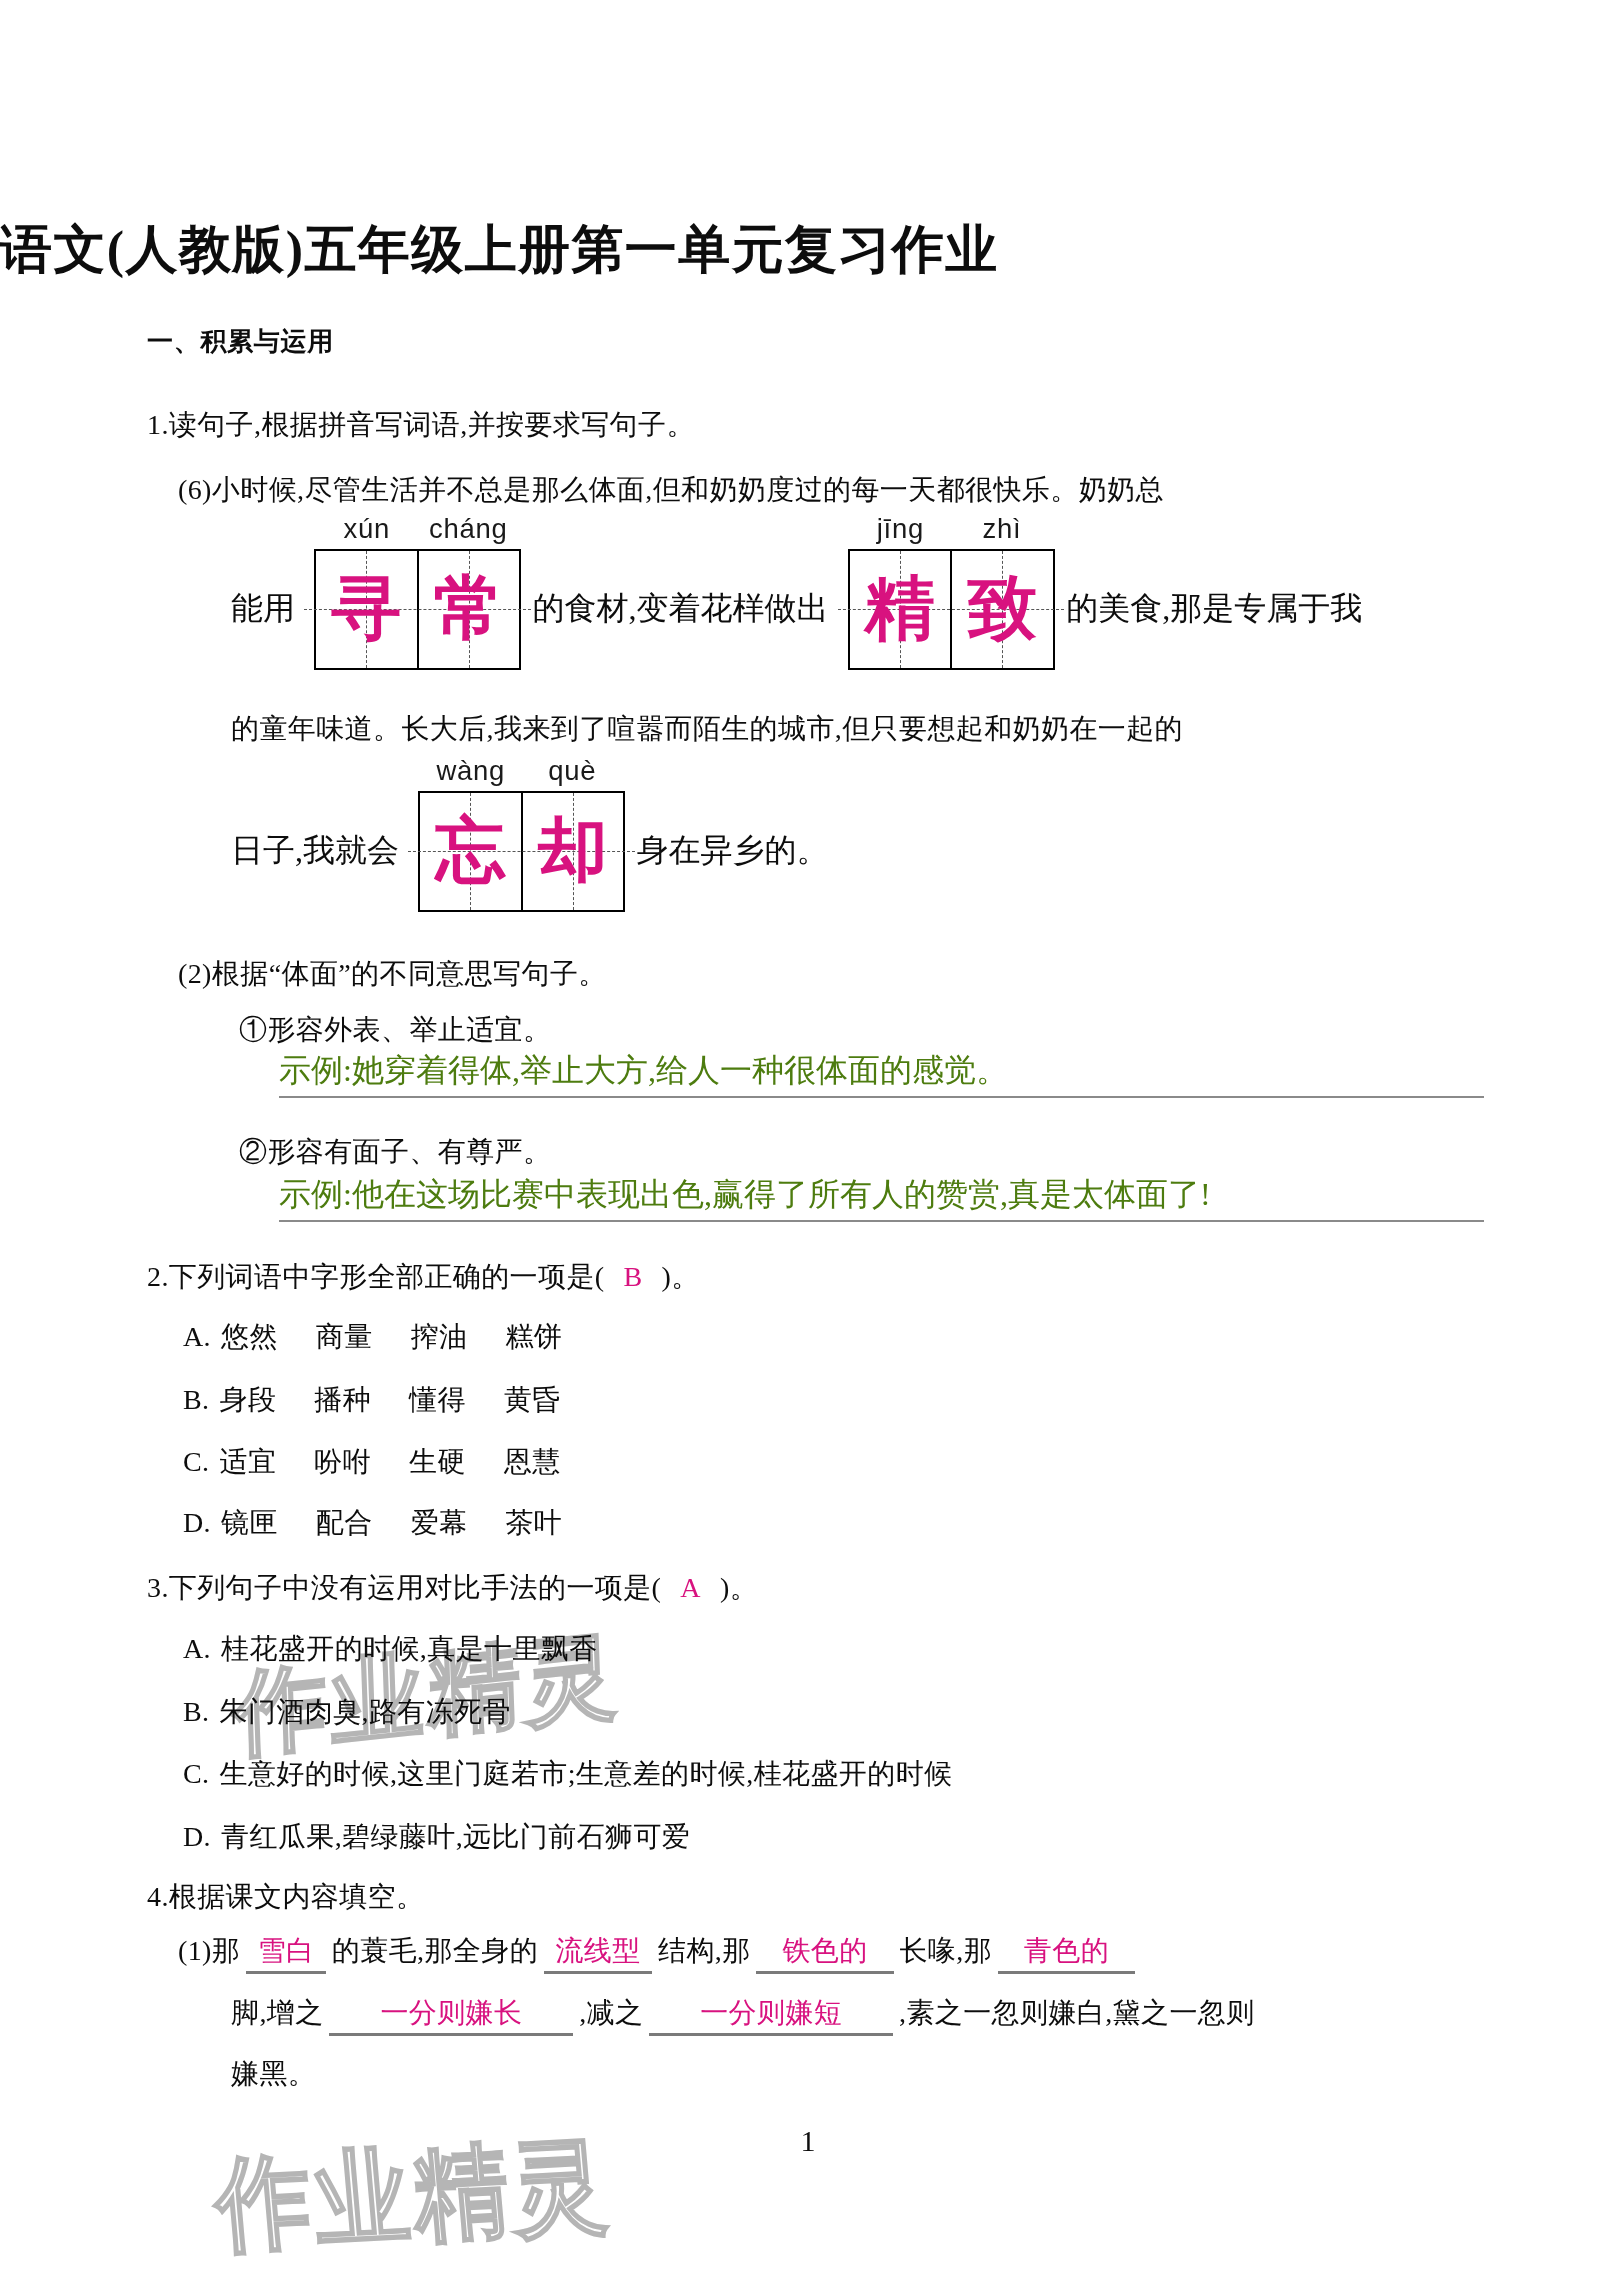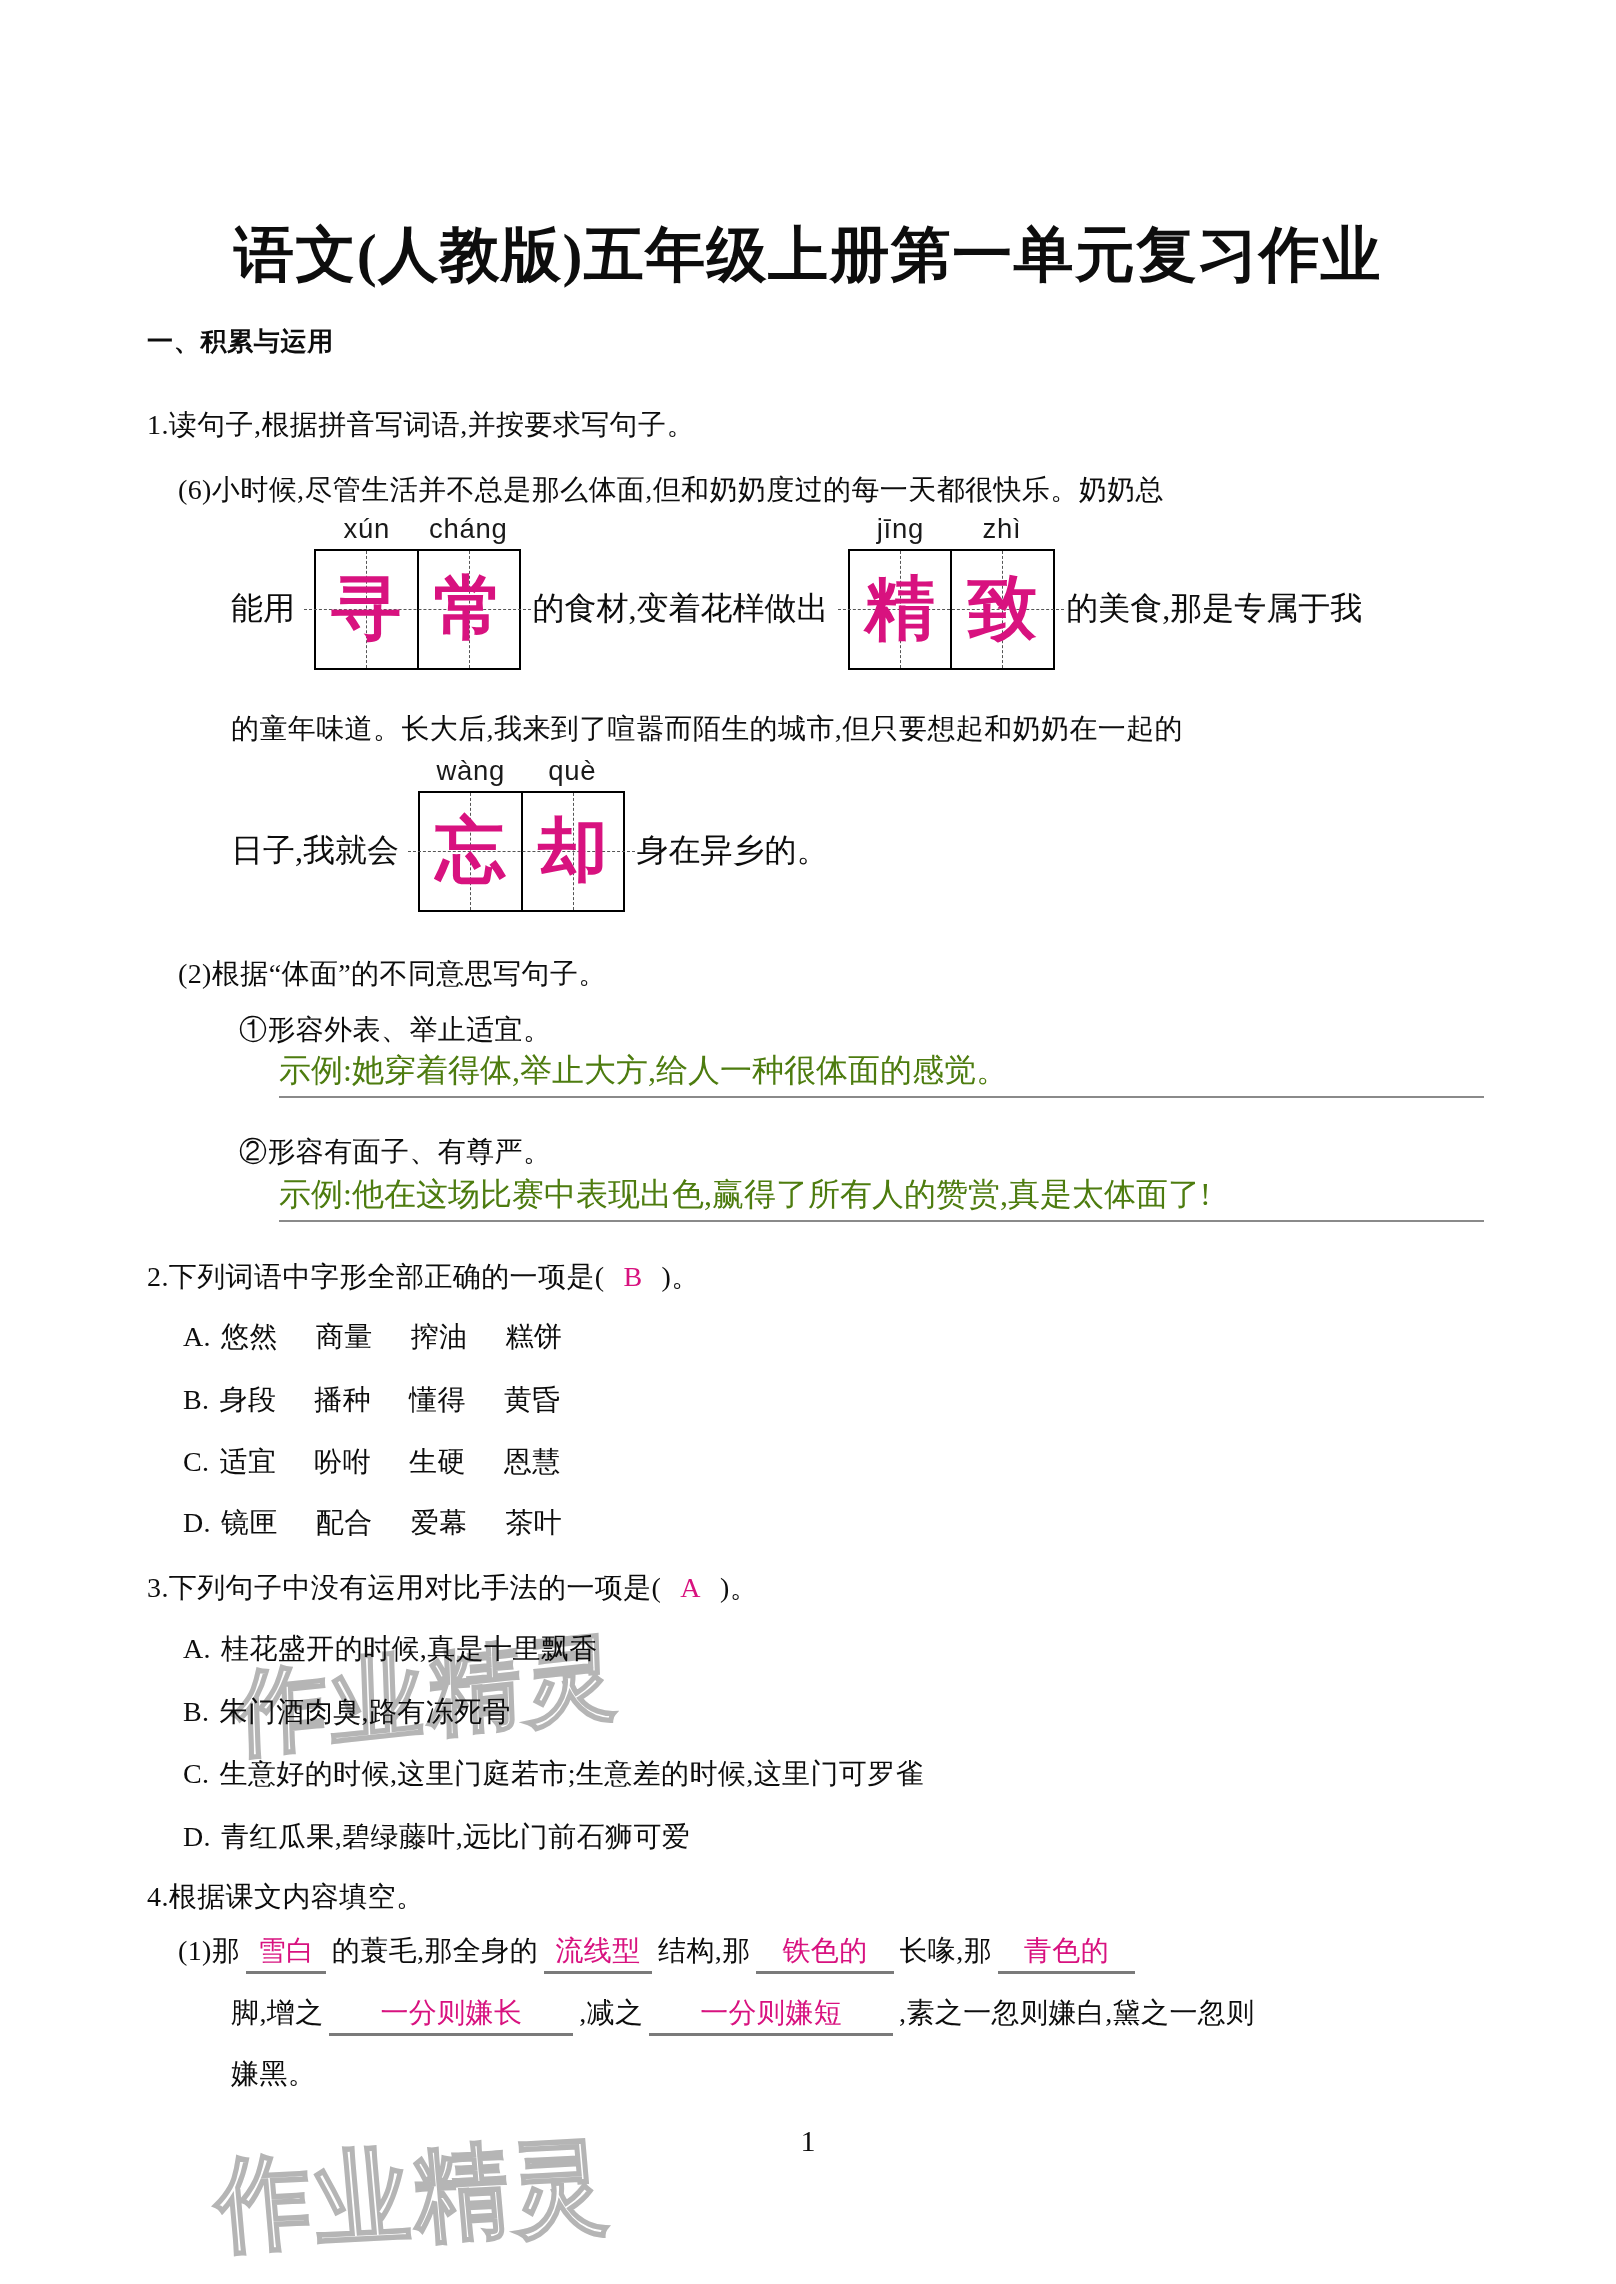--- a/index.html
+++ b/index.html
@@ -17,22 +17,21 @@
     position:absolute;
     font-size:28px;
     line-height:1.3;
     white-space:nowrap;
     letter-spacing:0.4px;
     margin-top:17px;
   }
   .title {
     position:absolute;
     left:0; right:0; top:215px;
-    text-align:center;
-    font-size:60px;
+    font-size:52px;
     font-weight:bold;
     letter-spacing:1.4px;
     white-space:nowrap;
   }
   .section-heading {
     position:absolute;
     left:147px; top:324px;
     font-family:"Liberation Sans", sans-serif;
     font-size:26px;
     font-weight:bold;
@@ -278,21 +277,21 @@
     <div class="line opt" style="left:183px; top:1614px;">
       <span class="label">A.</span>
       <span>桂花盛开的时候,真是十里飘香</span>
     </div>
     <div class="line opt" style="left:183px; top:1677px;">
       <span class="label">B.</span>
       <span>朱门酒肉臭,路有冻死骨</span>
     </div>
     <div class="line opt" style="left:183px; top:1739px;">
       <span class="label">C.</span>
-      <span>生意好的时候,这里门庭若市;生意差的时候,这里门可罗雀</span>
+      <span>生意好的时候,这里门庭若市;生意差的时候,桂花盛开的时候</span>
     </div>
     <div class="line opt" style="left:183px; top:1802px;">
       <span class="label">D.</span>
       <span>青红瓜果,碧绿藤叶,远比门前石狮可爱</span>
     </div>
 
     <div class="line" style="left:147px; top:1862px;">4.根据课文内容填空。</div>
 
     <div class="line" style="left:178px; top:1916px;">
       <span>(1)那</span><span class="blank blank-sm">雪白</span><span>的蓑毛,那全身的</span><span class="blank blank-sm">流线型</span><span>结构,那</span><span class="blank blank-md">铁色的</span><span>长喙,那</span><span class="blank blank-md">青色的</span>

